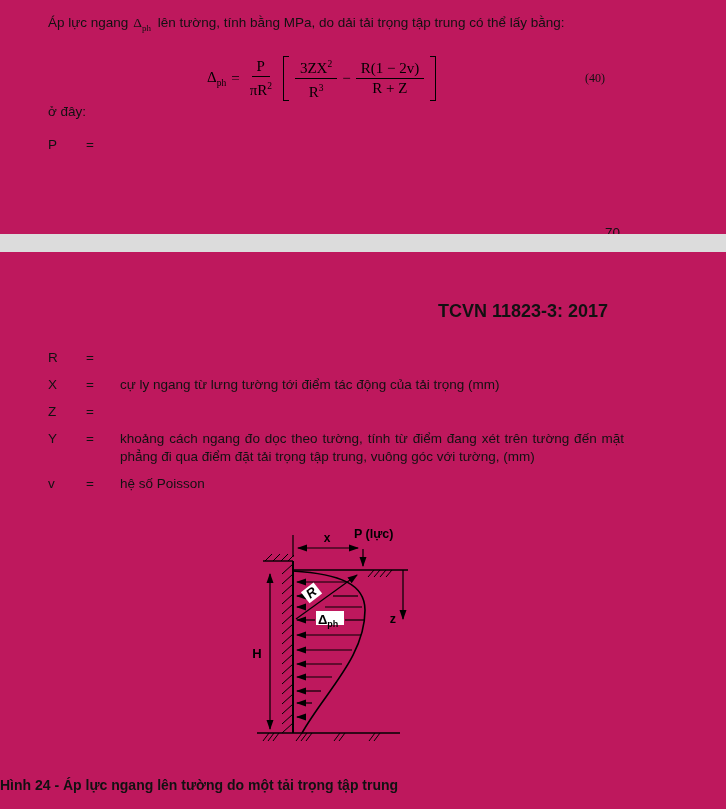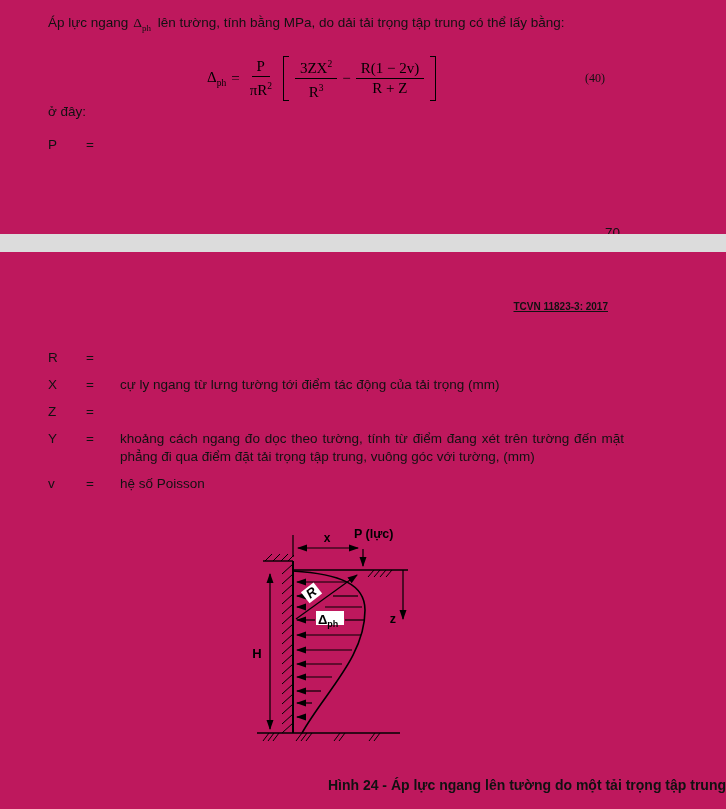--- a/index.html
+++ b/index.html
@@ -20,26 +20,26 @@
   .bracket.bl{border-left:1.5px solid #000;}
   .bracket.br{border-right:1.5px solid #000;}
   .eq-number{left:585px;top:71px;font-family:"Liberation Serif","DejaVu Serif",serif;font-size:12px;}
   .where{left:48px;top:104px;font-size:13.5px;text-align:center;}
   .def-row{display:grid;grid-template-columns:38px 34px 1fr;font-size:13.5px;line-height:18px;}
   .p-def{left:48px;top:136px;width:560px;}
   .page-no{right:106px;top:182px;font-size:13.5px;margin-top:43px;}
   
   .band{left:0;top:234px;width:726px;height:18px;background:#dcdcdc;}
   
-  .header2{right:118px;top:301px;font-size:10px;font-weight:bold;text-decoration:underline;}
+  .header2{right:118px;top:301px;font-size:18px;font-weight:bold;}
   .defs{left:48px;top:349px;width:576px;}
   .defs .def-row{margin-bottom:9px;}
   .defs .dtext{text-align:justify;}
   .dsup{font-size:9px;vertical-align:super;line-height:0;}
-  .caption{left:0;top:777px;width:726px;text-align:right;font-size:14px;font-weight:bold;}
+  .caption{left:0;top:777px;width:726px;text-align:left;font-size:14px;font-weight:bold;}
   .figure{left:235px;top:522px;}
   svg text{font-family:"Liberation Sans","DejaVu Sans",sans-serif;fill:#000;}
 </style>
 </head>
 <body>
 
 <div id="page">
 
   <div class="abs intro">
     <span>Áp lực ngang</span><span class="sym"><span>Δ</span><sub>ph</sub></span>

